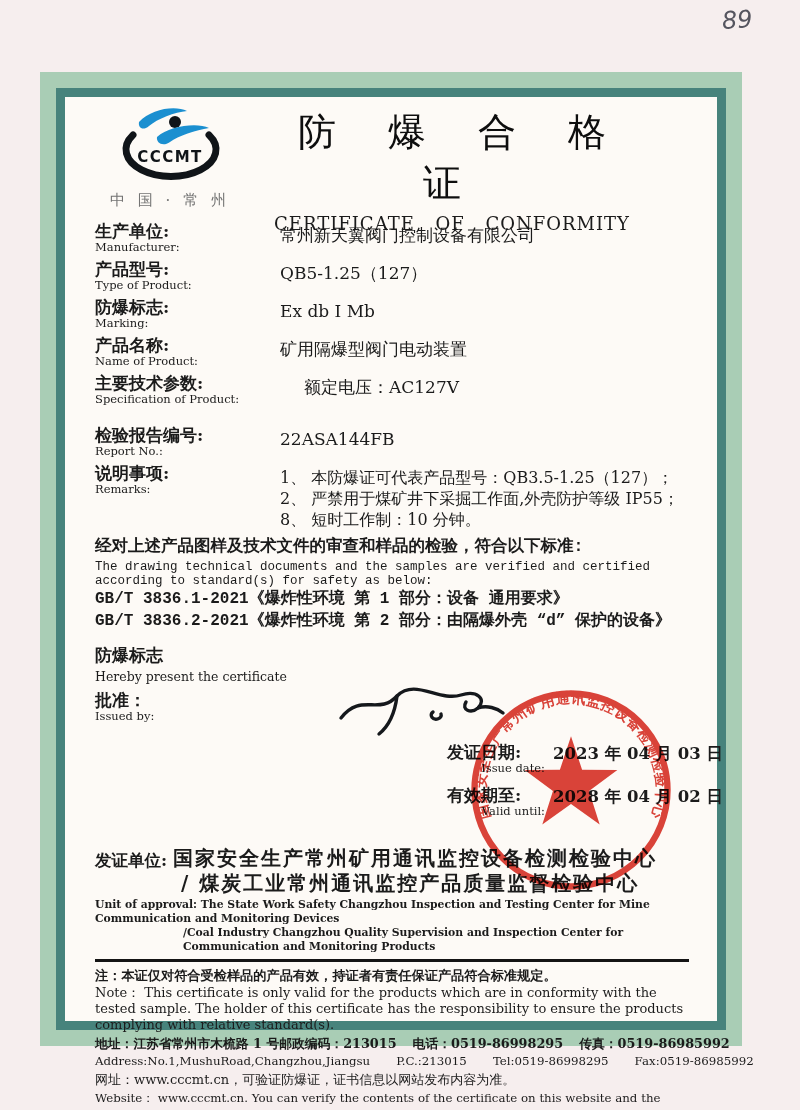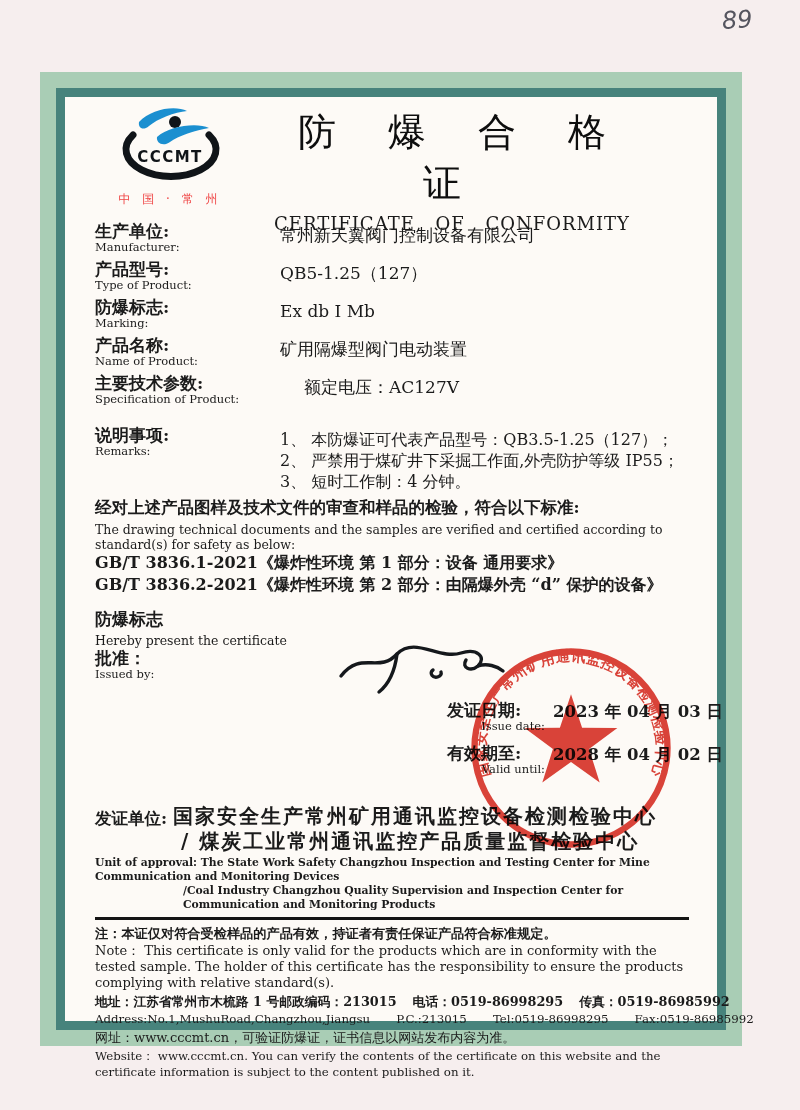--- a/index.html
+++ b/index.html
@@ -31,49 +31,49 @@
   }
   .content{
     position:relative;
     box-sizing:border-box;
     height:100%;
     padding:8px 22px 0 30px;
   }
   
   .header{display:flex;height:108px;}
   .logo{width:150px;text-align:center;}
-  .logo-sub{font-size:12px;letter-spacing:4px;margin-top:-2px;color:#ef4444;}
+  .logo-sub{font-size:15px;letter-spacing:4px;margin-top:-2px;color:#737373;}
   .title-block{flex:1;text-align:center;padding-top:2px;padding-right:36px;}
   .title-cn{font-size:38px;letter-spacing:20px;text-indent:20px;font-weight:500;color:#0e0e0e;}
   .title-en{font-size:18px;word-spacing:14px;letter-spacing:1px;margin-top:4px;font-weight:500;}
   .certno{display:flex;justify-content:center;margin-top:5px;}
   .certno-labels{text-align:right;}
   .certno-cn{font-size:14px;font-weight:600;}
   .certno-en{font-size:13px;}
   .certno-val{font-size:17px;font-weight:600;margin-left:14px;align-self:center;padding-top:6px;}
   
   .rows{margin-top:8px;}
   .row{display:flex;margin-bottom:5px;}
   .labels{width:185px;flex-shrink:0;}
   .lcn{font-size:17px;line-height:20px;font-weight:600;}
   .len{font-size:11.5px;line-height:13px;}
   .val{font-size:17px;line-height:21px;font-weight:500;padding-top:4px;}
   .val.indent{padding-left:24px;}
   .gap{height:14px;}
   .remark-line{font-size:16px;line-height:21px;font-weight:500;}
   
-  .standards{margin-top:4px;}
+  .standards{margin-top:4px;font-family:Liberation Mono, monospace;}
   .std-cn{font-size:16.5px;font-weight:600;}
   .std-en{font-size:12.5px;margin-top:3px;}
   .std-line{font-size:16px;line-height:22px;font-weight:600;}
   
   .issue{margin-top:12px;}
   .present-cn{font-size:17px;font-weight:600;}
   .present-en{font-size:12.5px;margin-top:2px;}
-  .approve{display:flex;margin-top:0;}
+  .approve{display:flex;margin-top:6px;}
   .approve-labels{width:185px;flex-shrink:0;}
   .signature{margin-left:55px;margin-top:-8px;}
   
   .dates{position:relative;margin-left:352px;margin-top:2px;width:320px;height:100px;}
   .date-group{display:flex;margin-bottom:10px;}
   .date-labels{width:100px;flex-shrink:0;text-align:left;}
   .date-labels .len{text-align:right;padding-right:2px;}
   .date-val{font-size:16.5px;font-weight:600;margin-left:6px;padding-top:1px;white-space:nowrap;}
   .stamp{
     position:absolute;left:18px;top:-58px;
@@ -165,30 +165,37 @@
           <div class="row">
             <div class="labels">
               <div class="lcn">主要技术参数:</div>
               <div class="len">Specification of Product:</div>
             </div>
             <div class="val indent">额定电压：AC127V</div>
           </div>
 
           <div class="gap"></div>
 
+          <div class="row">
+            <div class="labels">
+              <div class="lcn">检验报告编号:</div>
+              <div class="len">Report No.:</div>
+            </div>
+            <div class="val">22ASA144FB</div>
+          </div>
 
           <div class="row">
             <div class="labels">
               <div class="lcn">说明事项:</div>
               <div class="len">Remarks:</div>
             </div>
             <div class="val">
               <div class="remark-line">1、 本防爆证可代表产品型号：QB3.5-1.25（127）；</div>
               <div class="remark-line">2、 严禁用于煤矿井下采掘工作面,外壳防护等级 IP55；</div>
-              <div class="remark-line">3、 短时工作制：4 分钟。</div>
+              <div class="remark-line">8、 短时工作制：10 分钟。</div>
             </div>
           </div>
         </div>
 
         <div class="standards">
           <div class="std-cn">经对上述产品图样及技术文件的审查和样品的检验，符合以下标准:</div>
           <div class="std-en">The drawing technical documents and the samples are verified and certified according to standard(s) for safety as below:</div>
           <div class="std-line">GB/T 3836.1-2021《爆炸性环境 第 1 部分：设备 通用要求》</div>
           <div class="std-line">GB/T 3836.2-2021《爆炸性环境 第 2 部分：由隔爆外壳 “d” 保护的设备》</div>
         </div>

